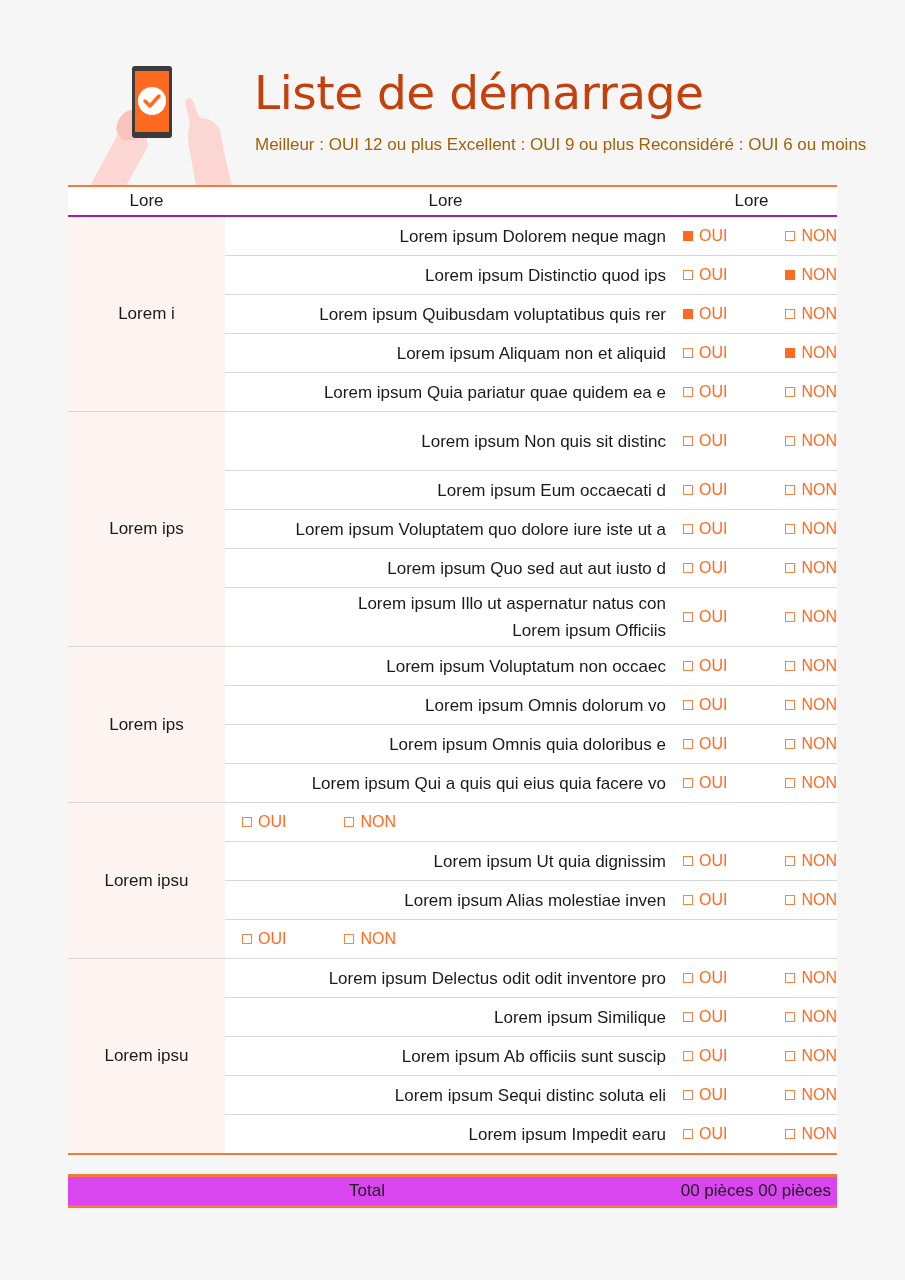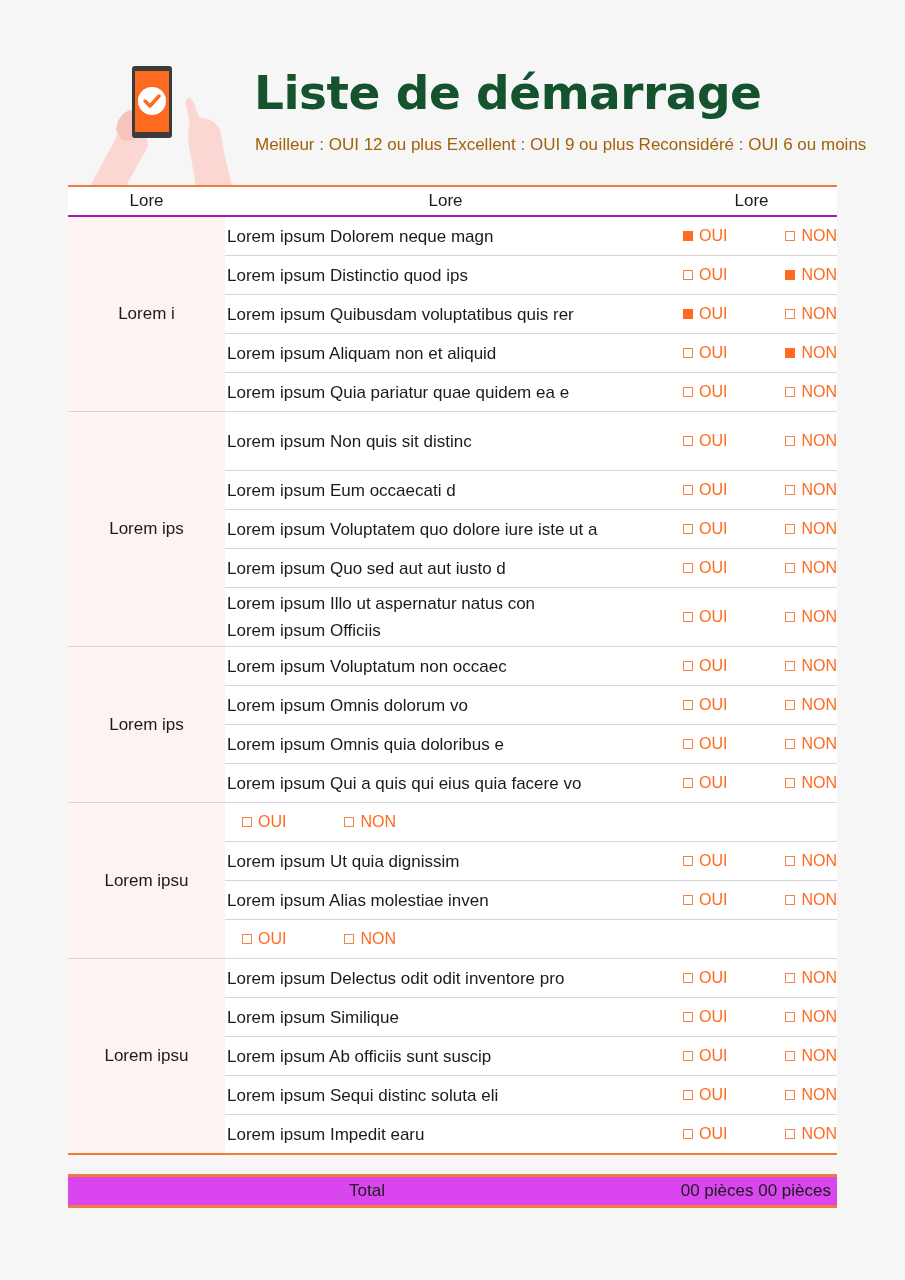--- a/index.html
+++ b/index.html
@@ -3,22 +3,22 @@
 <meta charset="utf-8">
 <style>
   html, body { margin:0; padding:0; }
   body {
     width:905px; height:1280px; background:#f6f6f7; position:relative; overflow:hidden;
     font-family:"Liberation Sans", "DejaVu Sans", sans-serif; color:#1b1b1b;
   }
   .illus { position:absolute; left:86px; top:60px; width:160px; height:126px; }
   .title {
     position:absolute; left:254px; top:62px; margin:0;
-    font-family:"DejaVu Sans", sans-serif; font-weight:bold; font-size:47px;
-    color:#14532d; letter-spacing:-0.5px; line-height:62px;
+    font-family:"DejaVu Sans", sans-serif; font-weight:normal; font-size:47px;
+    color:#c2410c; letter-spacing:-0.5px; line-height:62px;
   }
   .subtitle {
     position:absolute; left:255px; top:135px; font-size:17px; color:#a16207; white-space:nowrap;
   }
   .table-wrap { position:absolute; left:68px; top:185px; width:769px; }
   .thead {
     display:flex; height:28px; border-top:2px solid #f07b3a; border-bottom:2px solid #a21caf;
     background:#fff; align-items:center; font-size:17px;
   }
   .th { text-align:center; }
@@ -32,21 +32,21 @@
     font-size:17px;
   }
   .rows { width:612px; }
   .row { display:flex; border-bottom:1px solid #d6d6d6; background:#fff; }
   .row:last-child { border-bottom:none; }
   .group:last-child .row:last-child { border-bottom:none; }
   .item {
     width:441px; padding-left:2px; box-sizing:border-box; font-size:17px;
     display:flex; flex-direction:column; justify-content:center;
   }
-  .item span { display:block; line-height:27px; }
+  .item span { display:block; line-height:27px;text-align:right; }
   .row.h1 { height:38px; }
   .row.h2 { height:58px; }
   .checks { width:171px; display:flex; align-items:center;justify-content:space-between; }
   .chk { display:flex; align-items:center; color:#ff6a21; font-size:16px; }
   .chk.oui { margin-left:17px; width:82px; }
   .chk.non { }
   .box {
     width:10px; height:10px; border:1.5px solid #f2854a; box-sizing:border-box; margin-right:6px;
     display:inline-block;
   }

